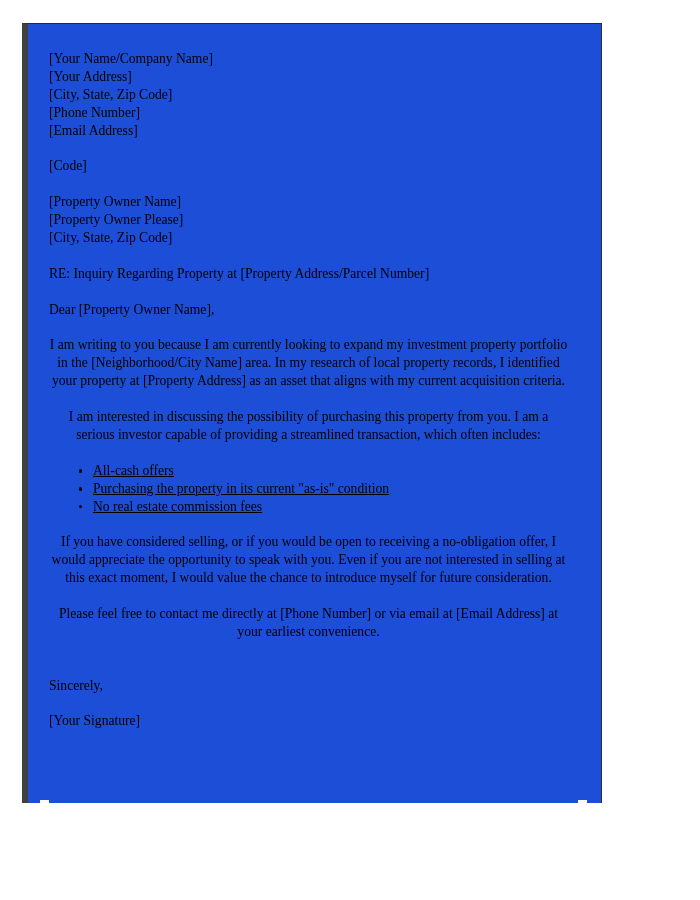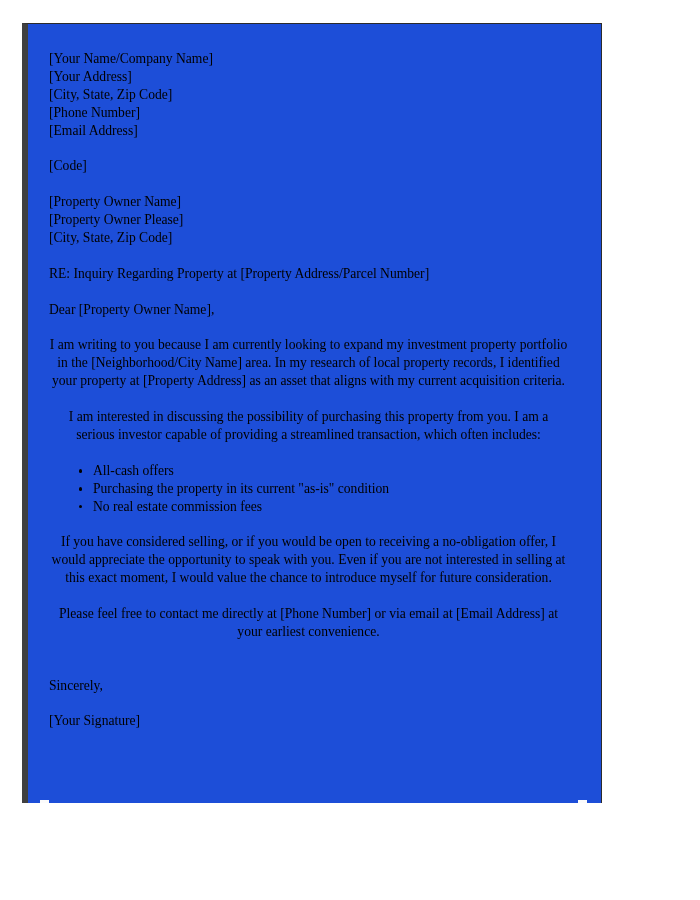--- a/index.html
+++ b/index.html
@@ -56,20 +56,21 @@
   .bullets {
     list-style: none;
     margin: 0;
     padding: 0;
   }
   .bullets li {
     position: relative;
     padding-left: 44px;
     font-size: 13.6px;
     line-height: 17.9px;
+    text-decoration: underline;
   }
   .bullets li .disc {
     position: absolute;
     left: 30px;
     top: 7.5px;
     width: 3.4px;
     height: 3.4px;
     border-radius: 50%;
     background: #000000;
   }

